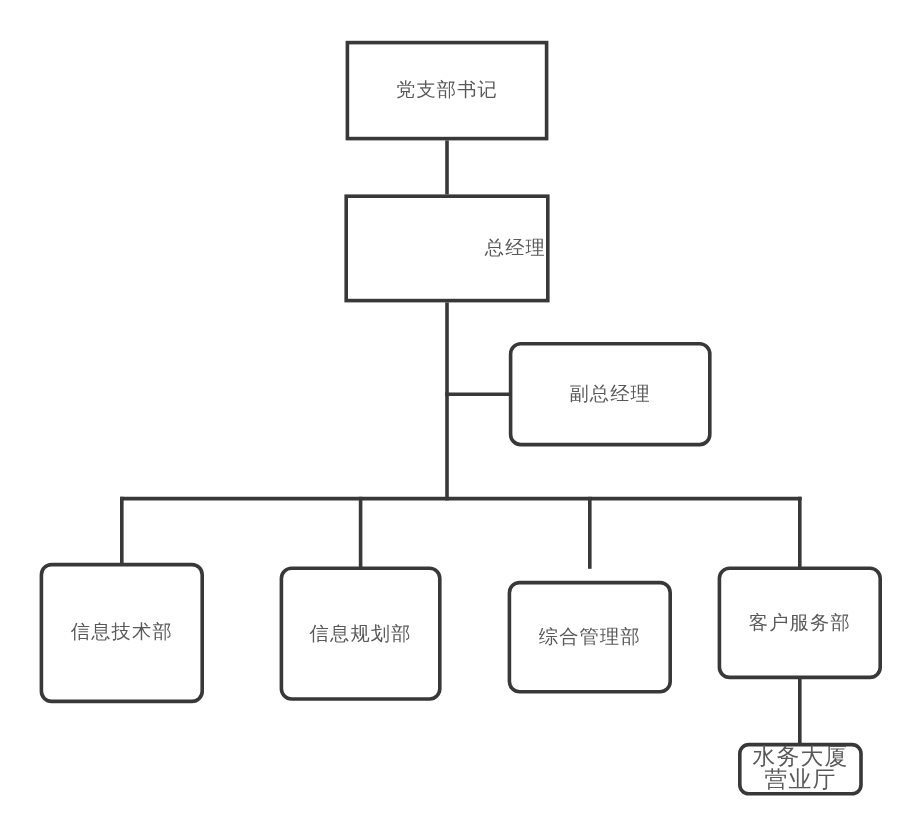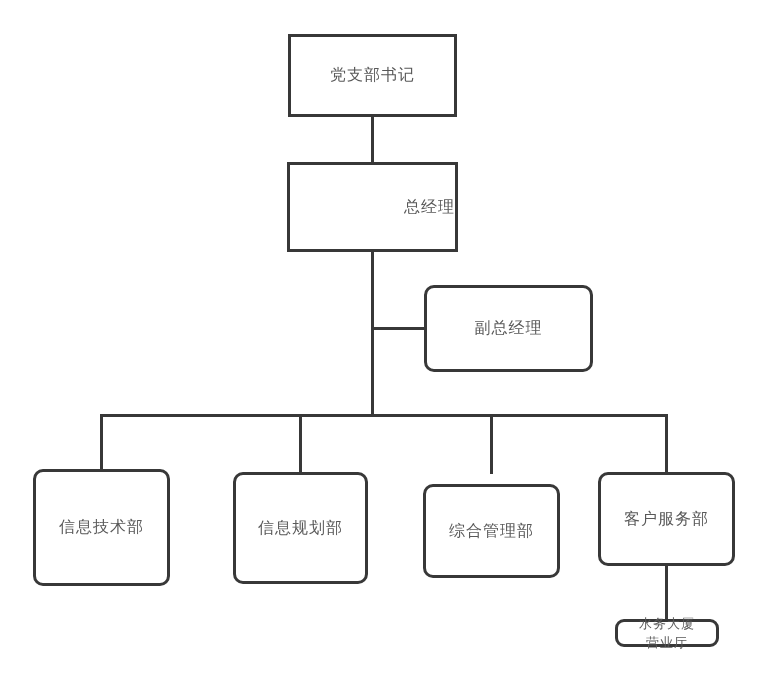--- a/index.html
+++ b/index.html
@@ -42,22 +42,22 @@
   }
   .node.rounded { border-radius: 10px; }
 
   .node-party-secretary   { left: 288px; top: 34px;  width: 169px; height: 83px; }
   .node-general-manager   { left: 287px; top: 162px; width: 171px; height: 90px; align-items: flex-end; }
   .node-deputy-gm         { left: 424px; top: 285px; width: 169px; height: 87px; }
   .node-it-dept           { left: 33px;  top: 469px; width: 137px; height: 117px; }
   .node-planning-dept     { left: 233px; top: 472px; width: 135px; height: 112px; }
   .node-admin-dept        { left: 423px; top: 484px; width: 137px; height: 94px; }
   .node-customer-dept     { left: 598px; top: 472px; width: 137px; height: 94px; }
-  .node-hall              { left: 615px; top: 619px; width: 104px; height: 28px;
-                            border-radius: 9px; font-size: 13px; line-height: 19px; }
+  .node-hall              { left: 615px; top: 619px; width: 104px; height: 44px;
+                            border-radius: 9px; font-size: 19px; line-height: 19px; }
 </style>
 </head>
 <body>
 
 <div class="canvas">
 
   <svg class="edges-svg" viewBox="0 0 768 696" xmlns="http://www.w3.org/2000/svg">
 
     <line x1="372.5" y1="115" x2="372.5" y2="164"></line>
 

